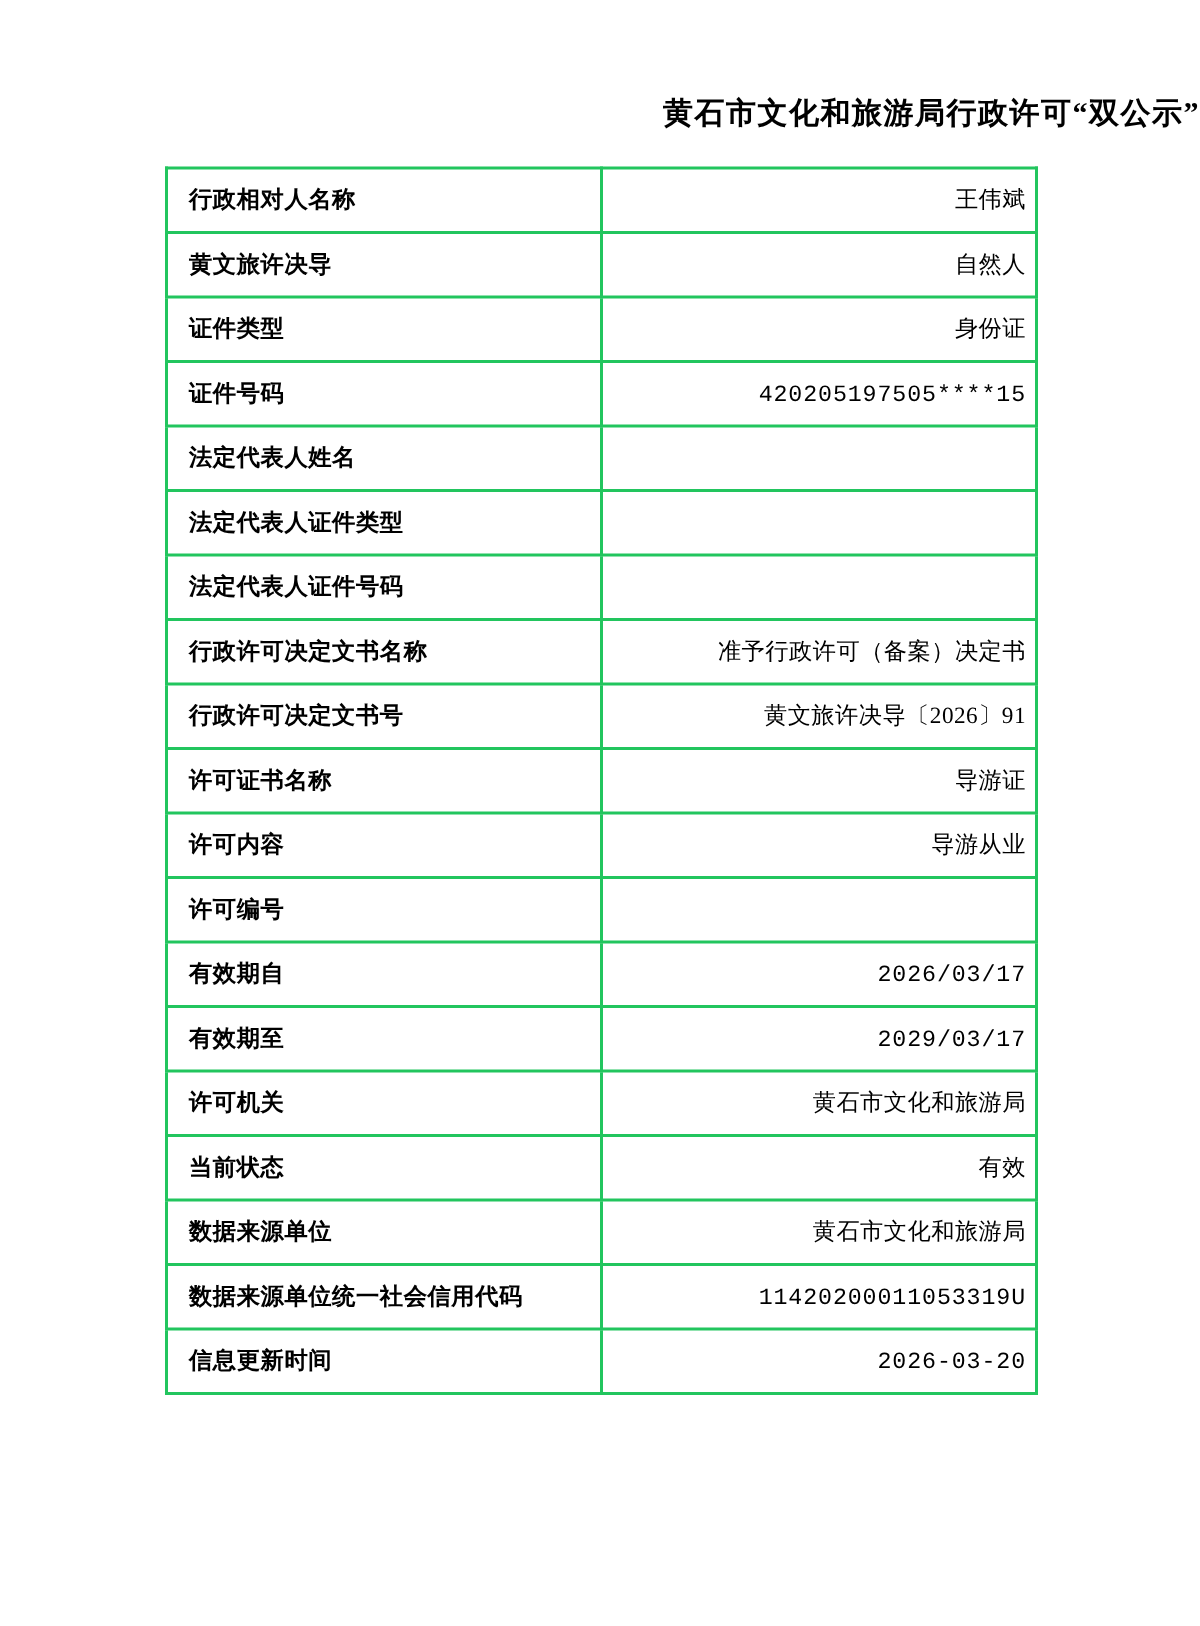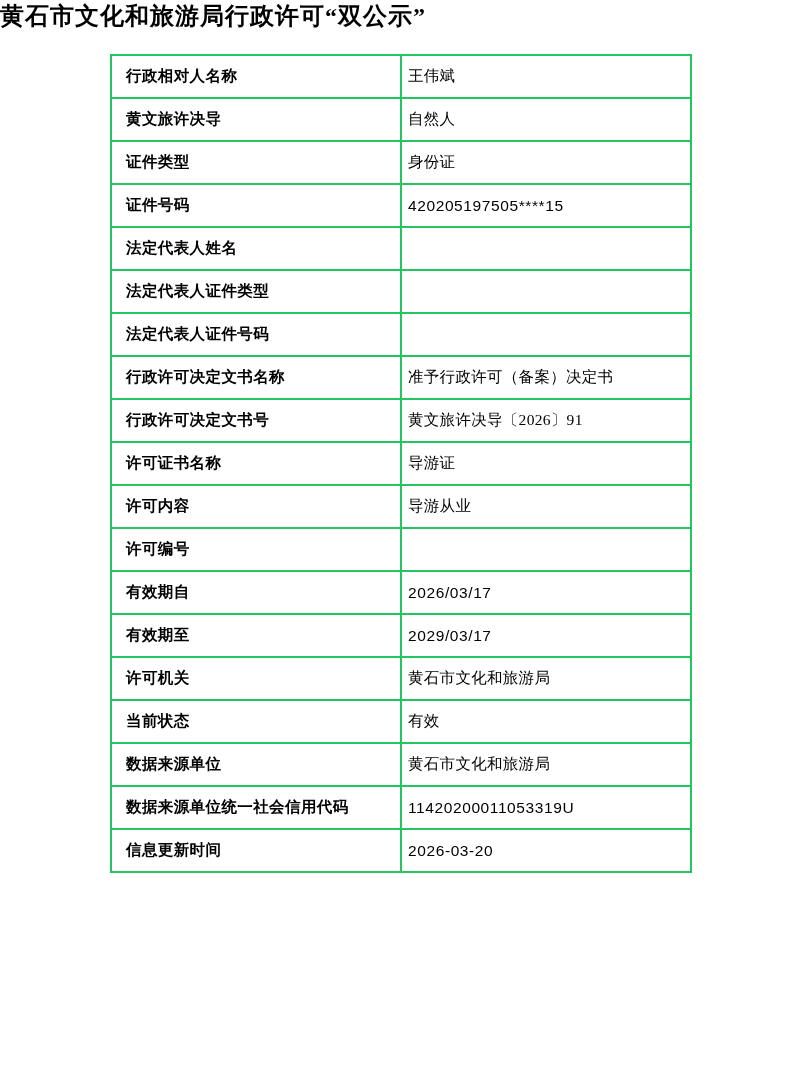--- a/index.html
+++ b/index.html
@@ -14,25 +14,26 @@
     color: #000000;
     -webkit-font-smoothing: antialiased;
   }
   .page {
     width: 800px;
     height: 1084px;
     position: relative;
     box-sizing: border-box;
   }
   .doc-title {
-    text-align: left;
-    font-size: 24px;
+    text-align: right;
+    font-size: 20px;
     font-weight: 700;
     letter-spacing: 1px;
     margin: 0;
+    padding-top: 62px;
     padding-bottom: 0;
     font-family: "Liberation Serif", "DejaVu Serif", serif;
   }
   .table-wrap {
     padding: 22px 110px 0 110px;
     box-sizing: border-box;
   }
   table.info-table {
     width: 580px;
     border-collapse: collapse;
@@ -48,26 +49,26 @@
   }
   td.label-cell {
     width: 290px;
     padding-left: 14px;
     text-align: left;
     font-weight: 600;
     letter-spacing: 0.4px;
   }
   td.value-cell {
     width: 290px;
-    text-align: left;
+    text-align: right;
     padding: 0 6px;
     letter-spacing: 0.3px;
   }
   td.value-cell.num {
-    font-family: Liberation Sans, sans-serif;
+    font-family: Liberation Mono, monospace;
     letter-spacing: 0.6px;
   }
 </style>
 </head>
 <body>
 
 <div class="page">
 
   <h1 class="doc-title">黄石市文化和旅游局行政许可“双公示”</h1>
 

